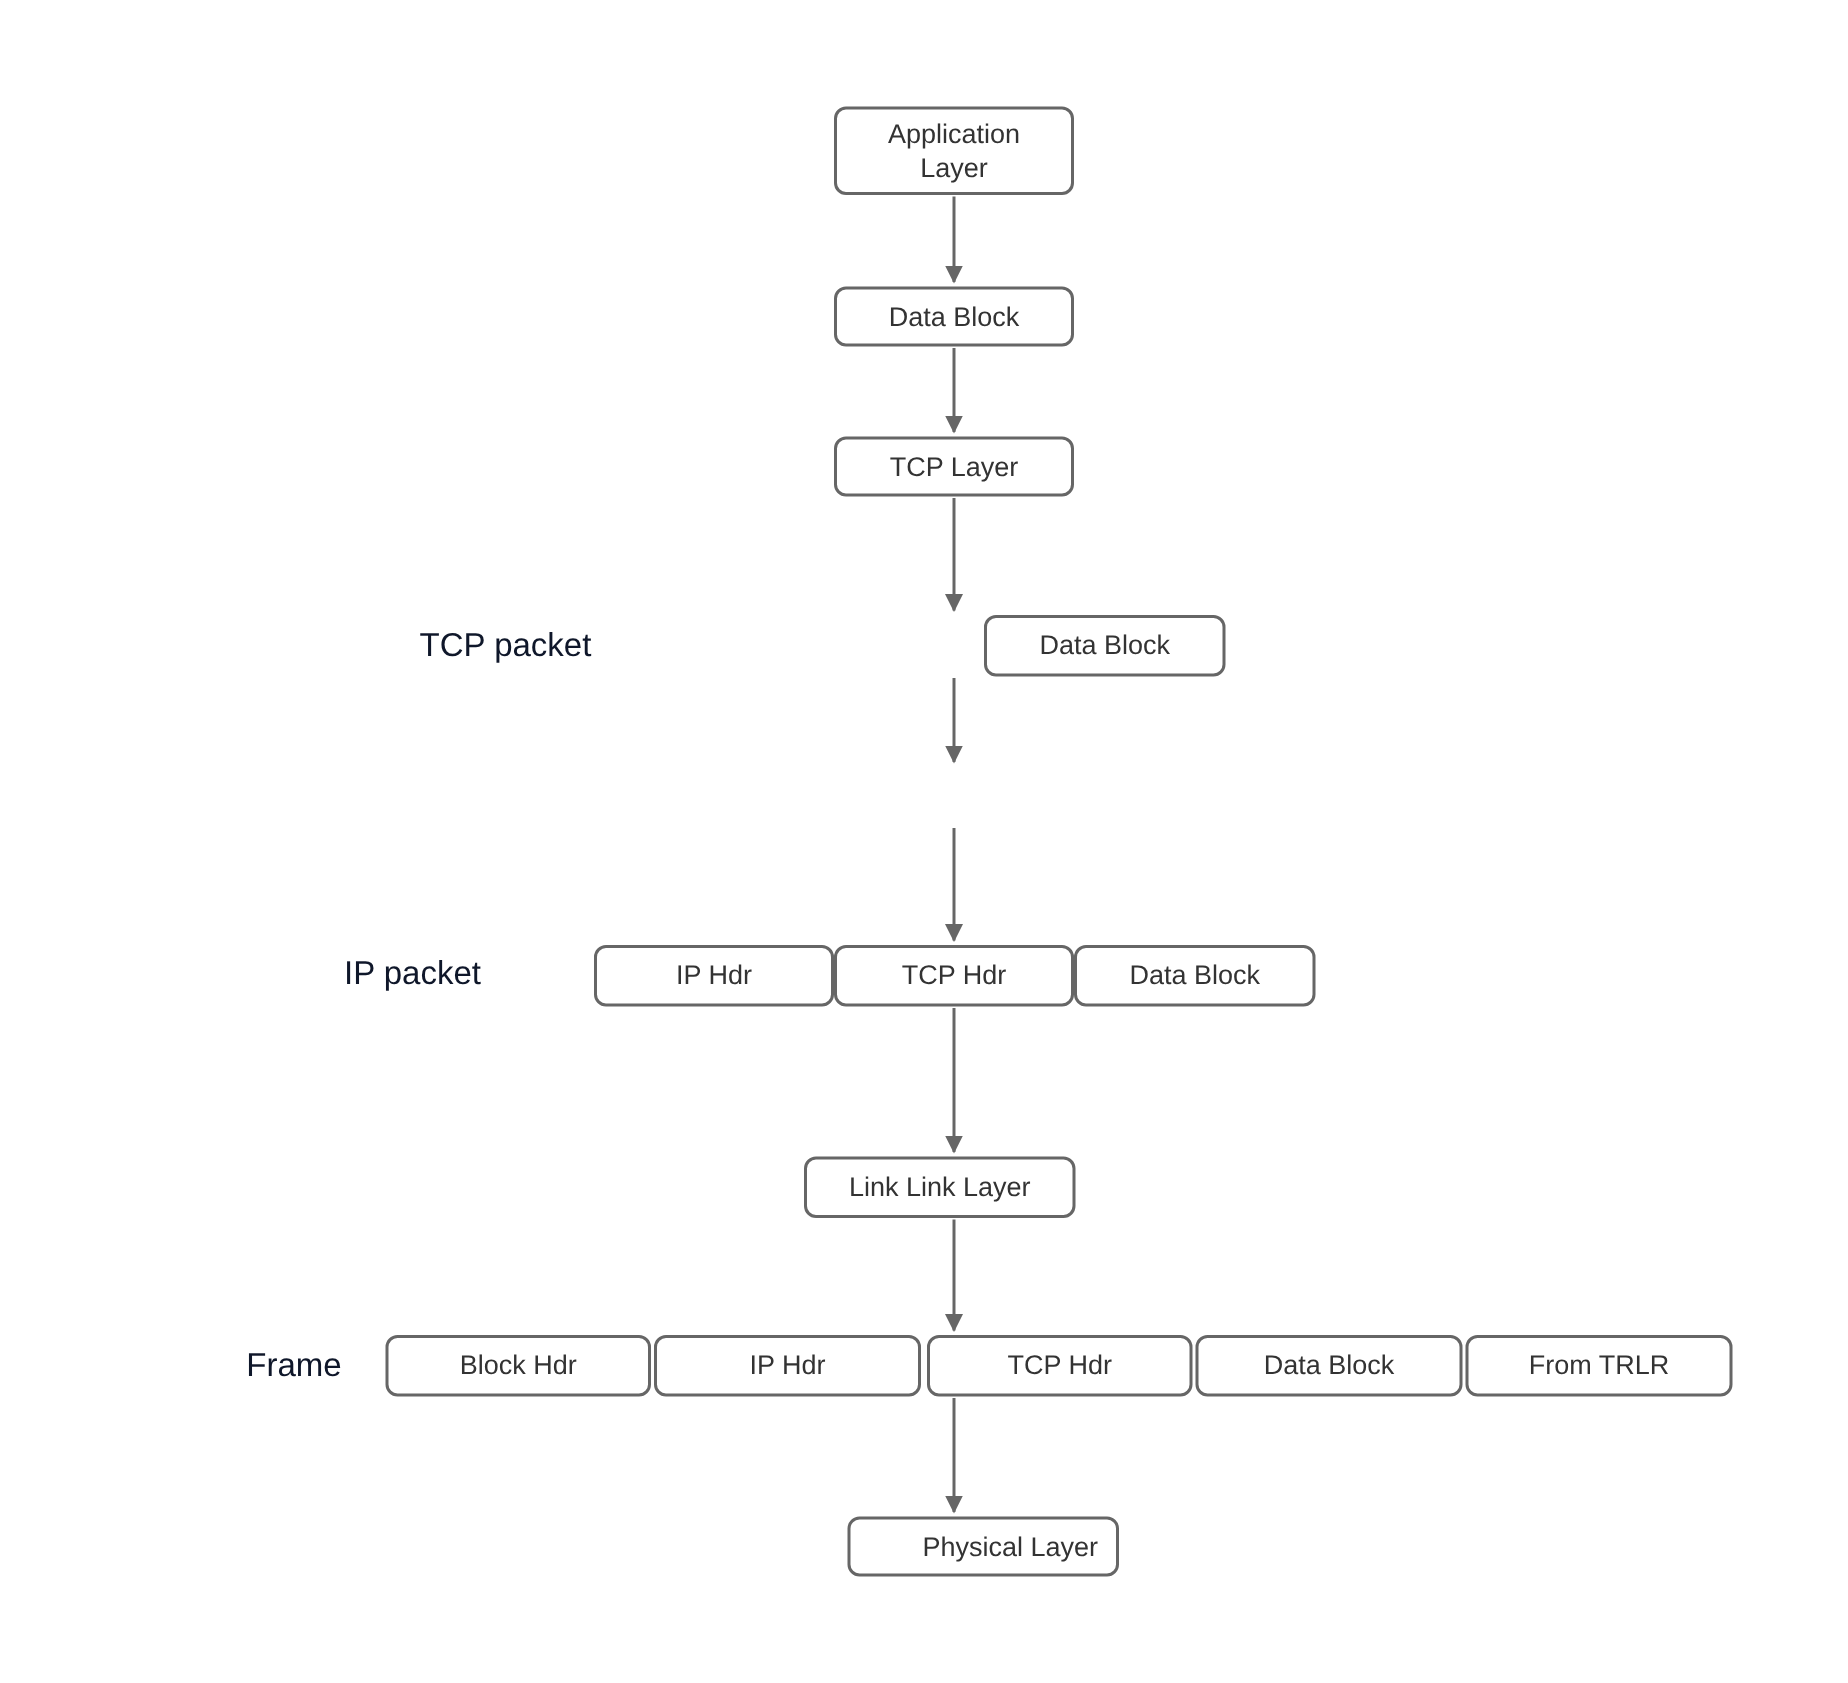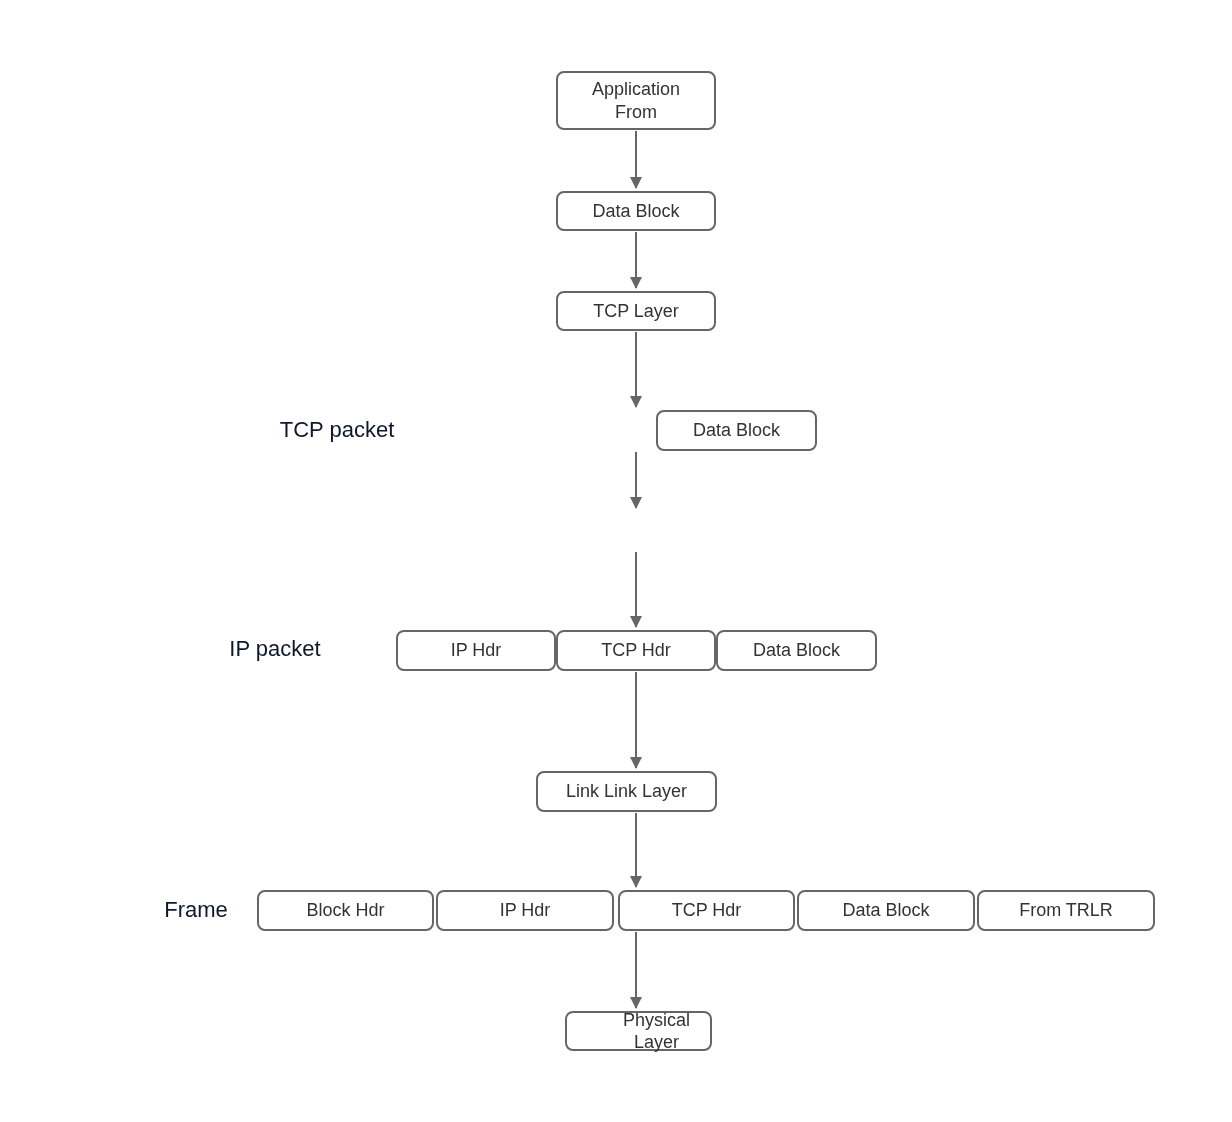--- a/index.html
+++ b/index.html
@@ -62,21 +62,21 @@
     <line x1="636" y1="232" x2="636" y2="288" stroke="#666666" stroke-width="2" marker-end="url(#ah)"></line>
     <line x1="636" y1="332" x2="636" y2="407" stroke="#666666" stroke-width="2" marker-end="url(#ah)"></line>
     <line x1="636" y1="452" x2="636" y2="508" stroke="#666666" stroke-width="2" marker-end="url(#ah)"></line>
     <line x1="636" y1="552" x2="636" y2="627" stroke="#666666" stroke-width="2" marker-end="url(#ah)"></line>
     <line x1="636" y1="672" x2="636" y2="768" stroke="#666666" stroke-width="2" marker-end="url(#ah)"></line>
     <line x1="636" y1="813" x2="636" y2="887" stroke="#666666" stroke-width="2" marker-end="url(#ah)"></line>
     <line x1="636" y1="932" x2="636" y2="1008" stroke="#666666" stroke-width="2" marker-end="url(#ah)"></line>
   </svg>
 
   <div class="node" style="left:556px; top:71px; width:160px; height:59px;">Application
-From</div>
+Layer</div>
 
   <div class="node" style="left:556px; top:191px; width:160px; height:40px;">Data Block</div>
 
   <div class="node" style="left:556px; top:291px; width:160px; height:40px;">TCP Layer</div>
 
   <div class="rowlabel" style="left:262px; top:419px;">TCP packet</div>
   <div class="node" style="left:656px; top:410px; width:161px; height:41px;">Data Block</div>
 
 
   <div class="rowlabel" style="left:200px; top:638px;">IP packet</div>
@@ -86,15 +86,15 @@
 
   <div class="node" style="left:536px; top:771px; width:181px; height:41px;">Link Link Layer</div>
 
   <div class="rowlabel" style="left:121px; top:899px;">Frame</div>
   <div class="node" style="left:257px; top:890px; width:177px; height:41px;">Block Hdr</div>
   <div class="node" style="left:436px; top:890px; width:178px; height:41px;">IP Hdr</div>
   <div class="node" style="left:618px; top:890px; width:177px; height:41px;">TCP Hdr</div>
   <div class="node" style="left:797px; top:890px; width:178px; height:41px;">Data Block</div>
   <div class="node" style="left:977px; top:890px; width:178px; height:41px;">From TRLR</div>
 
-  <div class="node" style="left:565px; top:1011px; width:147px; height:40px;padding-left:36px;">Physical Layer</div>
+  <div class="node" style="left:565px; top:1011px; width:181px; height:40px;padding-left:36px;">Physical Layer</div>
 
 </div>
 
 </body></html>

